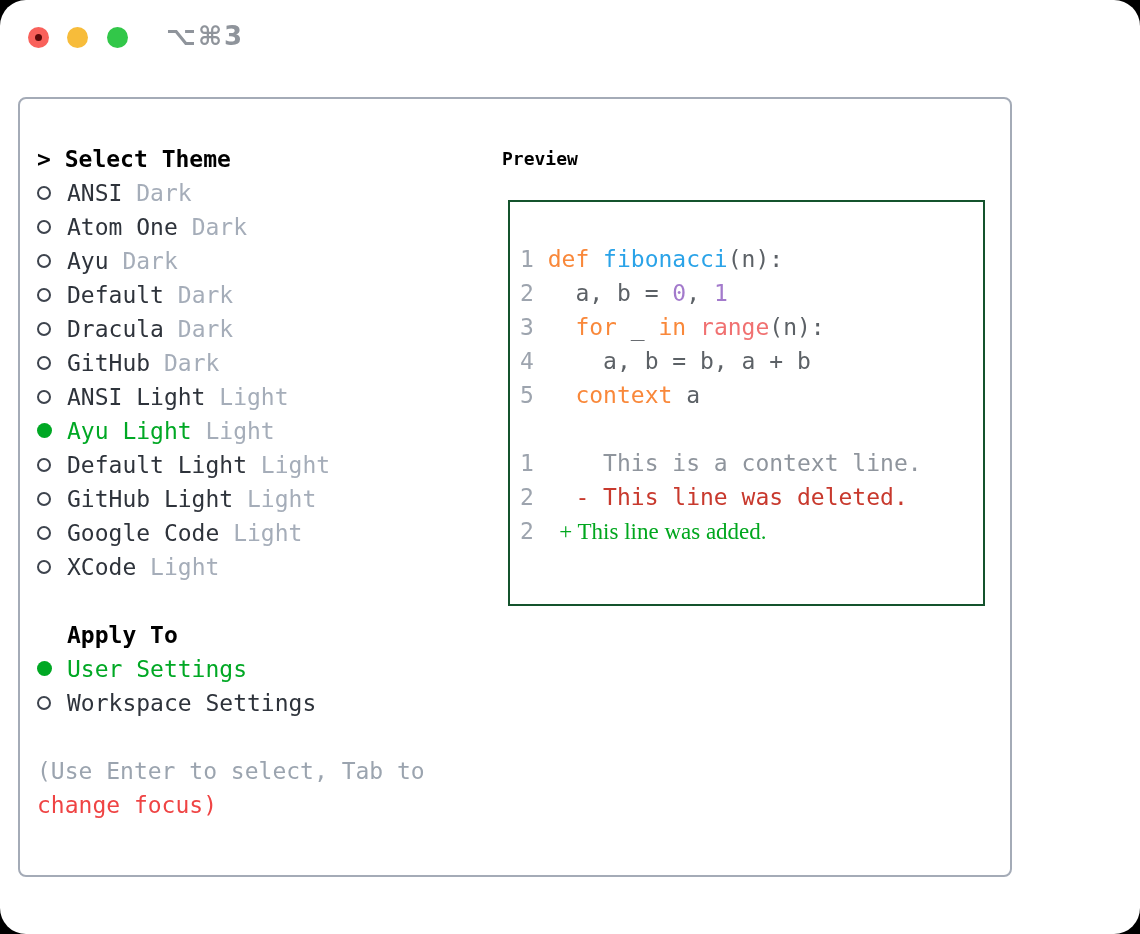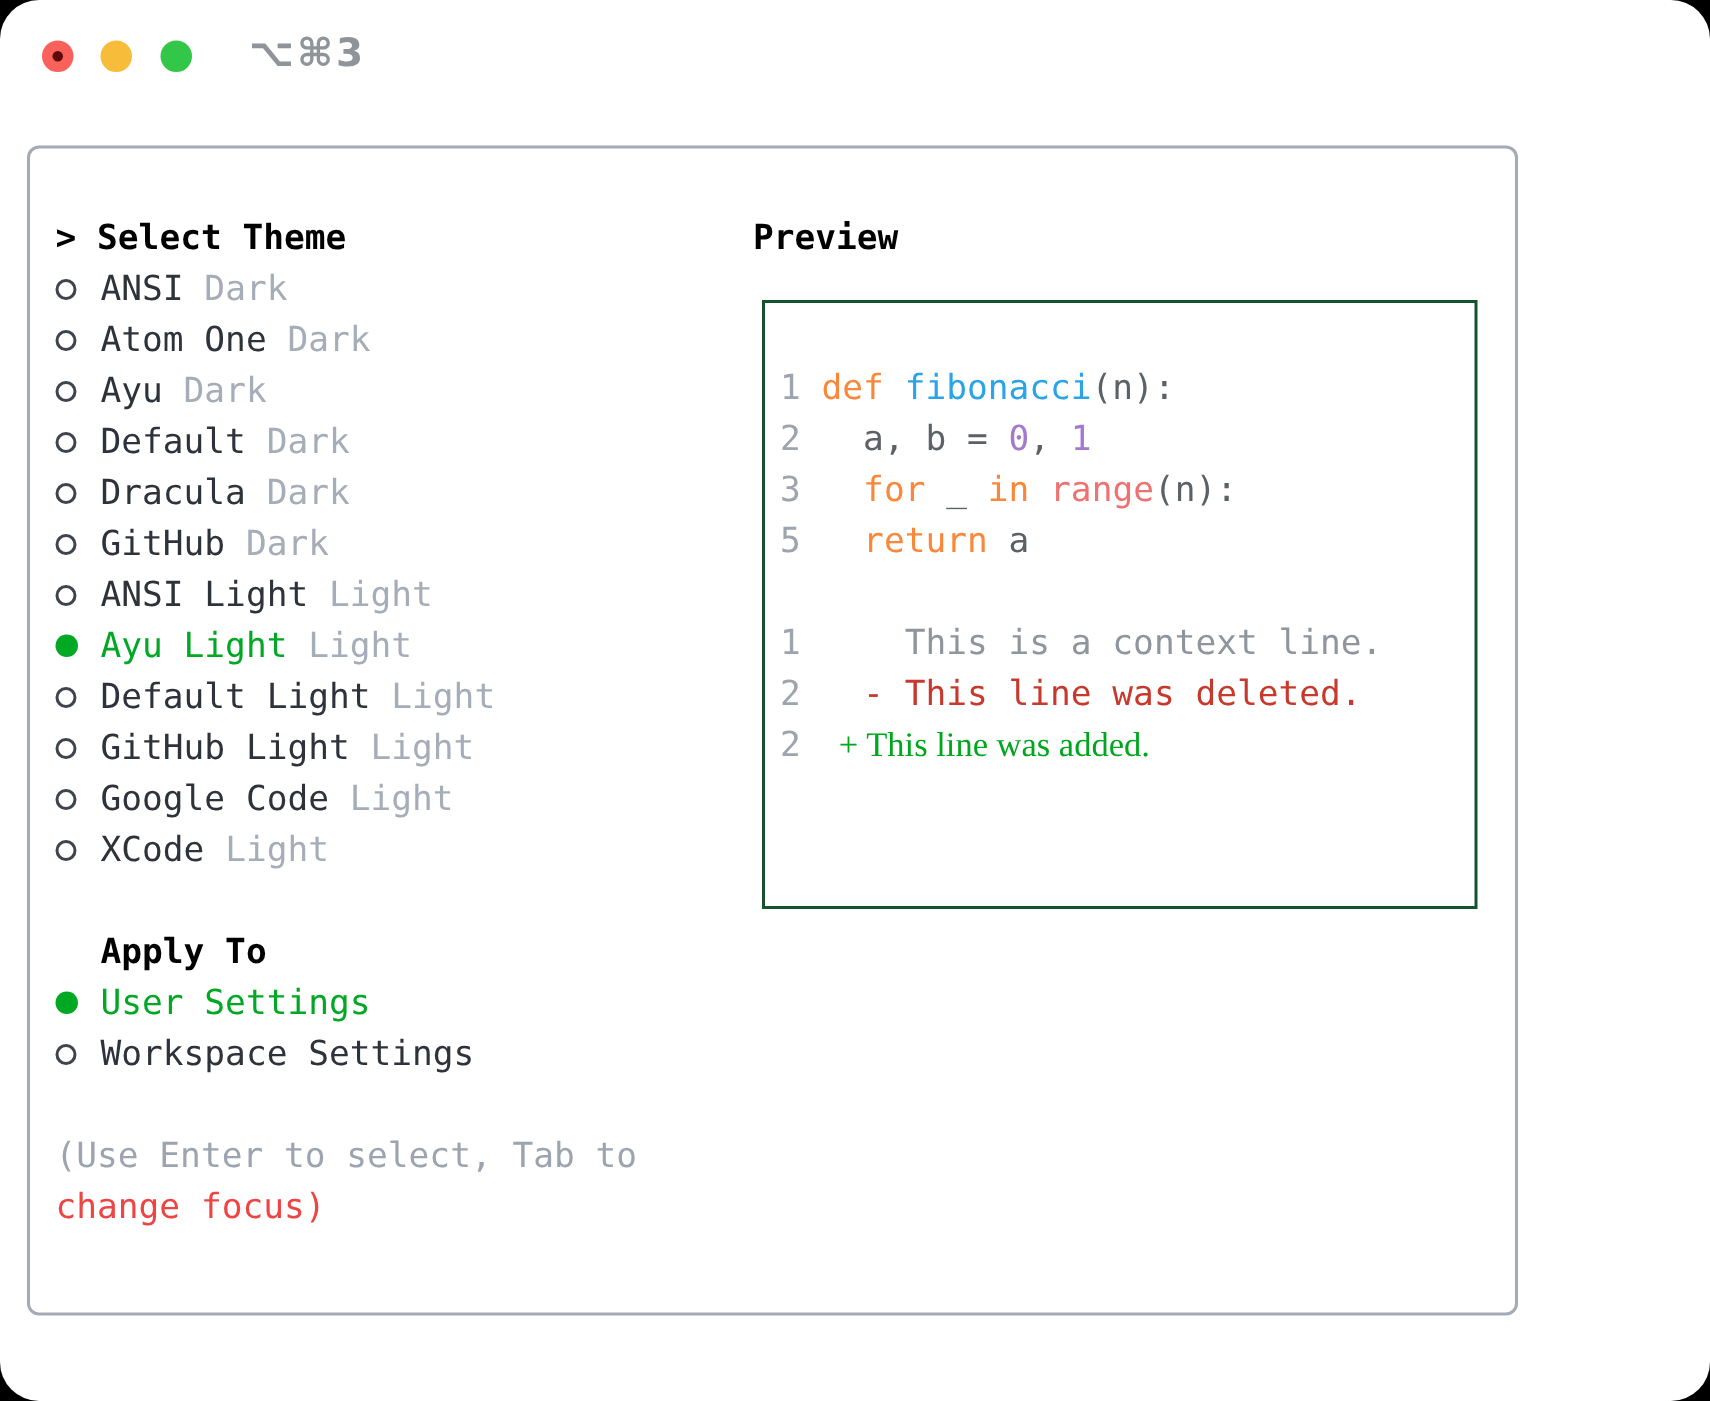--- a/index.html
+++ b/index.html
@@ -24,21 +24,21 @@
   .leftcol{position:absolute;left:17px;top:43px;font-size:23px;line-height:34px;}
   .row{height:34px;position:relative;white-space:pre;}
   .text{position:absolute;left:30px;top:0;}
   .text0{position:absolute;left:0;top:0;}
   .bold{font-weight:bold;color:#000;}
   .marker{position:absolute;left:0;top:10px;width:14px;height:14px;border-radius:50%;box-sizing:border-box;}
   .marker.off{border:2px solid #3E444E;}
   .marker.on{width:15px;height:15px;top:9px;}
 
   
-  .preview-title{position:absolute;left:482px;top:43px;font-size:23px;line-height:34px;
+  .preview-title{position:absolute;left:482px;top:43px;font-size:18px;line-height:34px;
                  font-weight:bold;color:#000;white-space:pre;}
   .preview-box{position:absolute;left:488px;top:101px;width:477px;height:406px;
                border:2px solid #14532d;box-sizing:border-box;background:#fff;}
   .code{position:absolute;left:10px;top:40px;font-size:23px;line-height:34px;}
   .crow{height:34px;white-space:pre;}
 </style>
 </head>
 <body>
 
 <div class="window">
@@ -93,21 +93,22 @@
       </div>
     </div>
 
     <div class="preview-title">Preview</div>
 
     <div class="preview-box">
       <div class="code">
           <div class="crow"><span style="color: rgb(157, 164, 174);">1 </span><span style="color: rgb(249, 136, 58);">def </span><span style="color: rgb(42, 163, 232);">fibonacci</span><span style="color: rgb(92, 97, 102);">(n):</span></div>
           <div class="crow"><span style="color: rgb(157, 164, 174);">2 </span><span style="color: rgb(92, 97, 102);">  a, b = </span><span style="color: rgb(163, 122, 204);">0</span><span style="color: rgb(92, 97, 102);">, </span><span style="color: rgb(163, 122, 204);">1</span></div>
           <div class="crow"><span style="color: rgb(157, 164, 174);">3 </span><span style="color: rgb(92, 97, 102);">  </span><span style="color: rgb(249, 136, 58);">for</span><span style="color: rgb(92, 97, 102);"> _ </span><span style="color: rgb(249, 136, 58);">in</span><span style="color: rgb(92, 97, 102);"> </span><span style="color: rgb(240, 113, 113);">range</span><span style="color: rgb(92, 97, 102);">(n):</span></div>
-          <div class="crow"><span style="color: rgb(157, 164, 174);">5 </span><span style="color: rgb(92, 97, 102);">  </span><span style="color: rgb(249, 136, 58);">return</span><span style="color: rgb(92, 97, 102);"> a</span></div>
+          <div class="crow"><span style="color: rgb(157, 164, 174);">4 </span><span style="color: rgb(92, 97, 102);">    a, b = b, a + b</span></div>
+          <div class="crow"><span style="color: rgb(157, 164, 174);">5 </span><span style="color: rgb(92, 97, 102);">  </span><span style="color: rgb(249, 136, 58);">context</span><span style="color: rgb(92, 97, 102);"> a</span></div>
           <div class="crow"></div>
           <div class="crow"><span style="color: rgb(157, 164, 174);">1 </span><span style="color: rgb(143, 149, 157);">    This is a context line.</span></div>
           <div class="crow"><span style="color: rgb(157, 164, 174);">2 </span><span style="color: rgb(200, 57, 45);">  - This line was deleted.</span></div>
           <div class="crow"><span style="color: rgb(157, 164, 174);">2 </span><span style="color: rgb(0, 167, 30); font-family: Liberation Serif, serif;">  + This line was added.</span></div>
         </div>
     </div>
 
   </div>
 </div>
 

